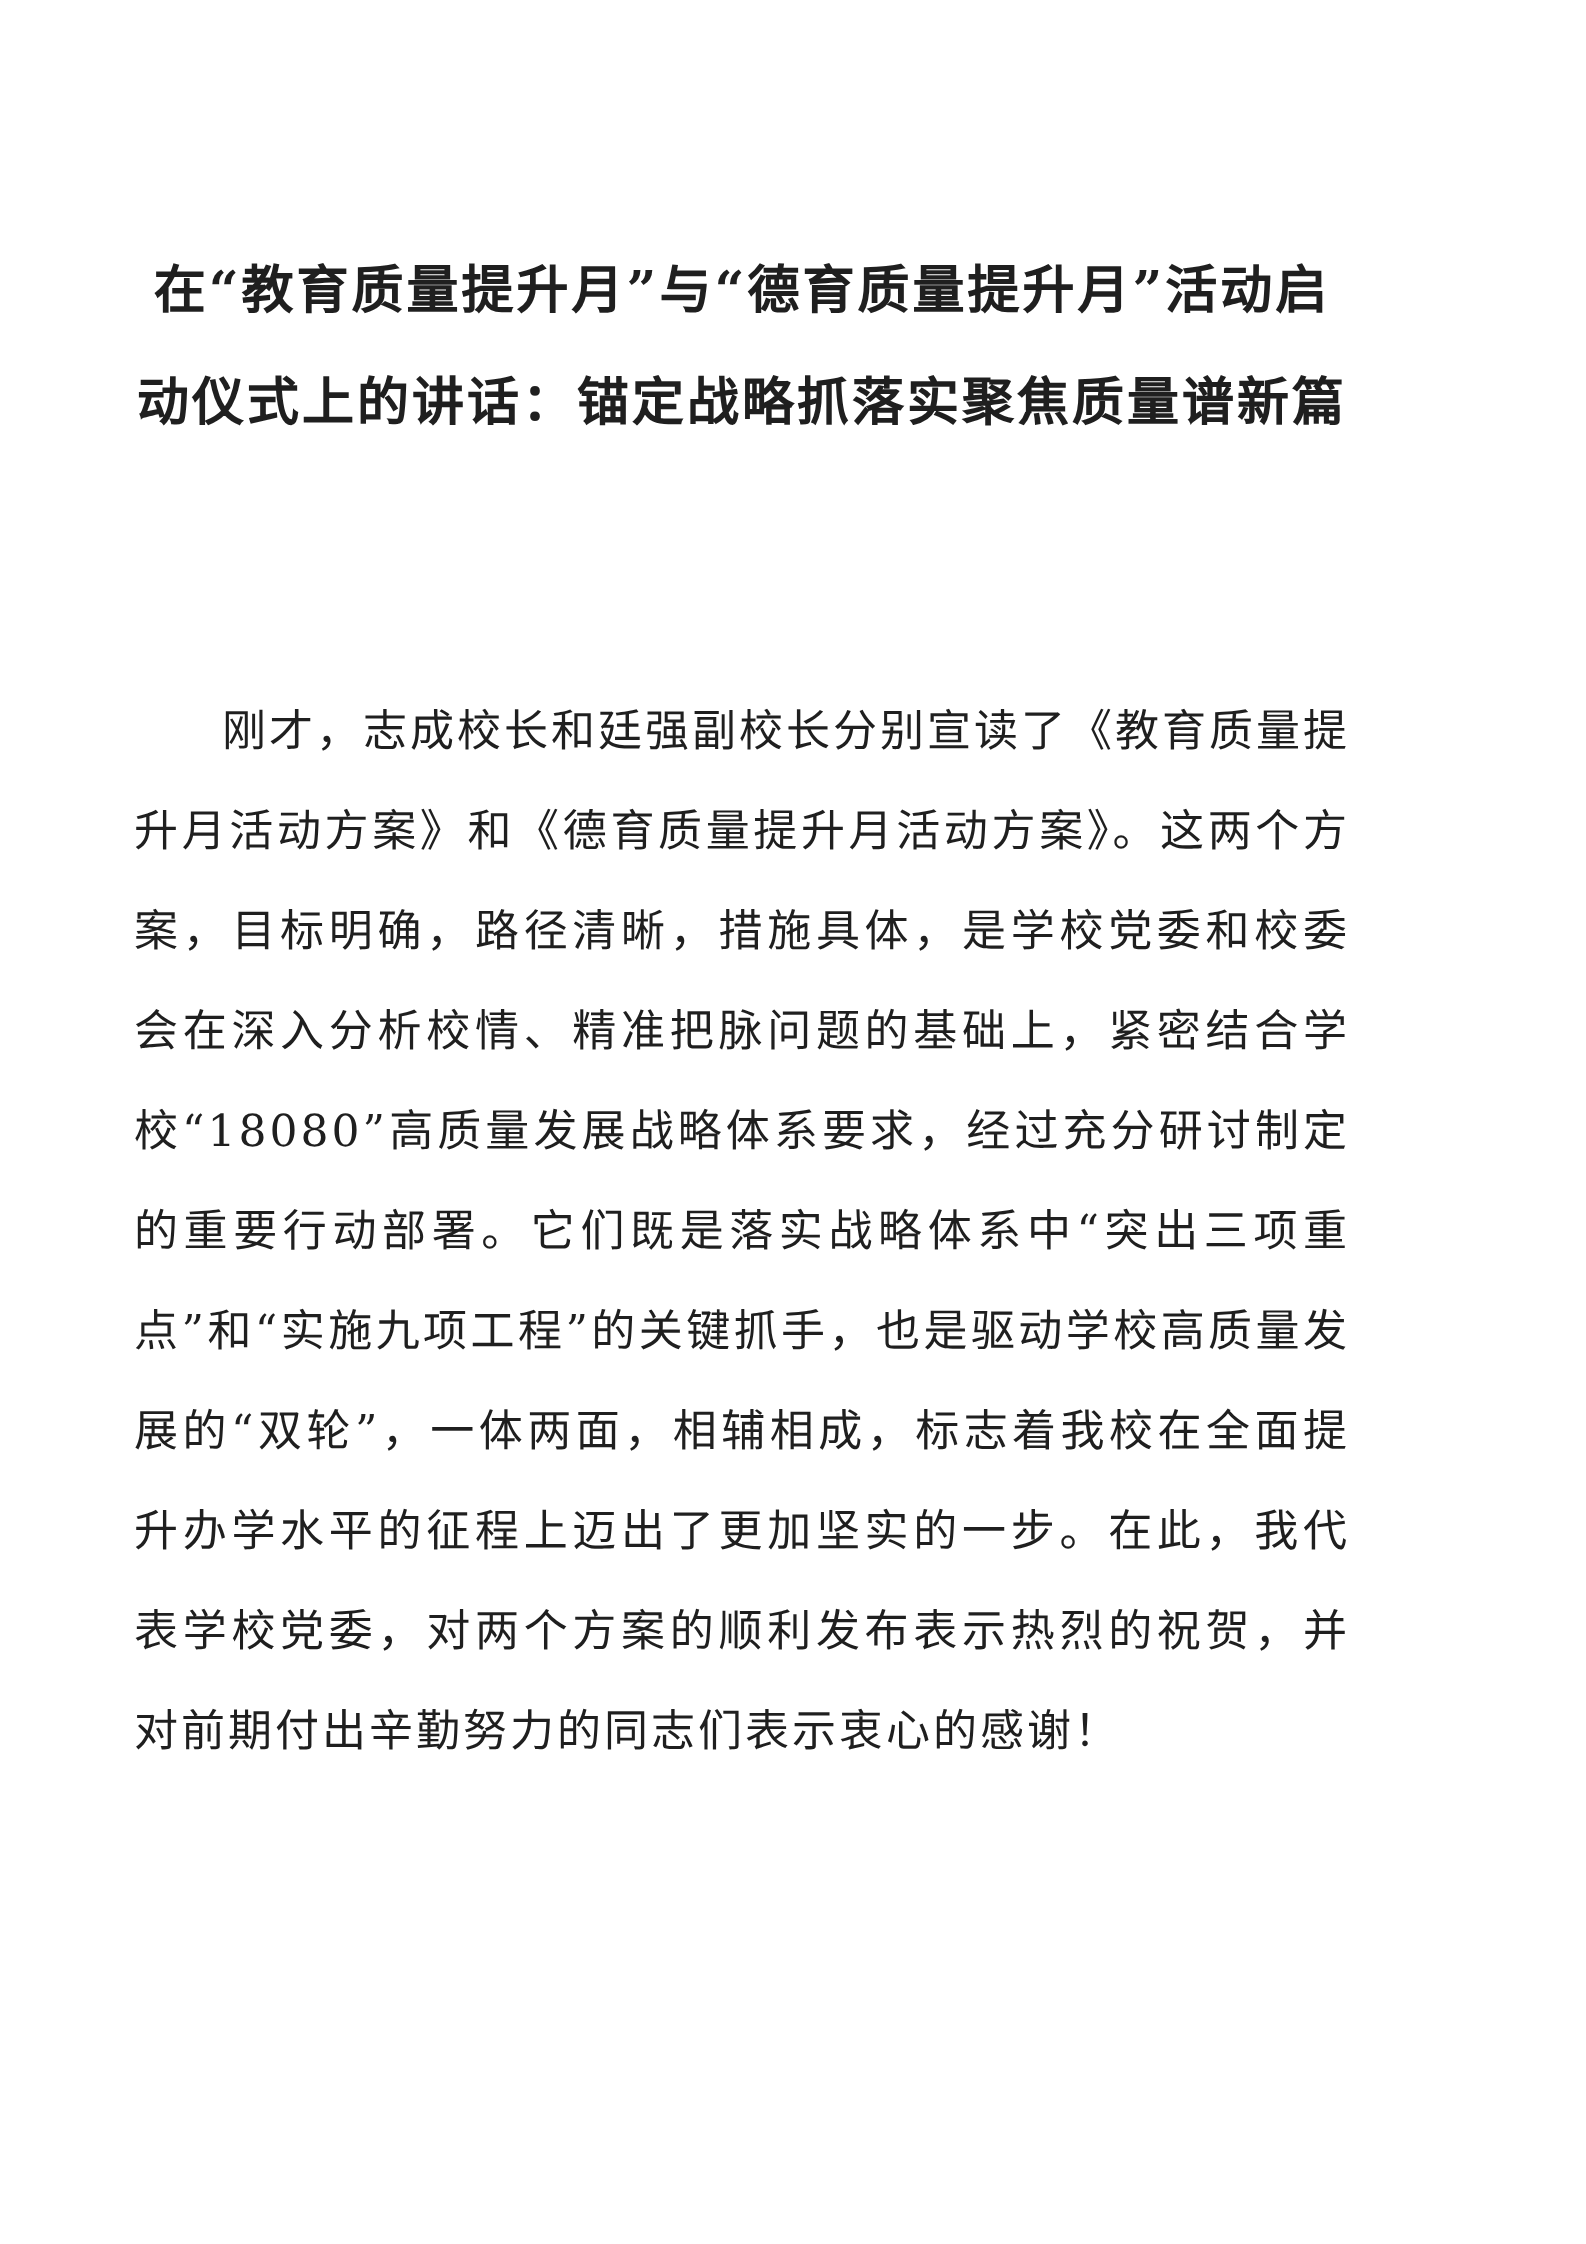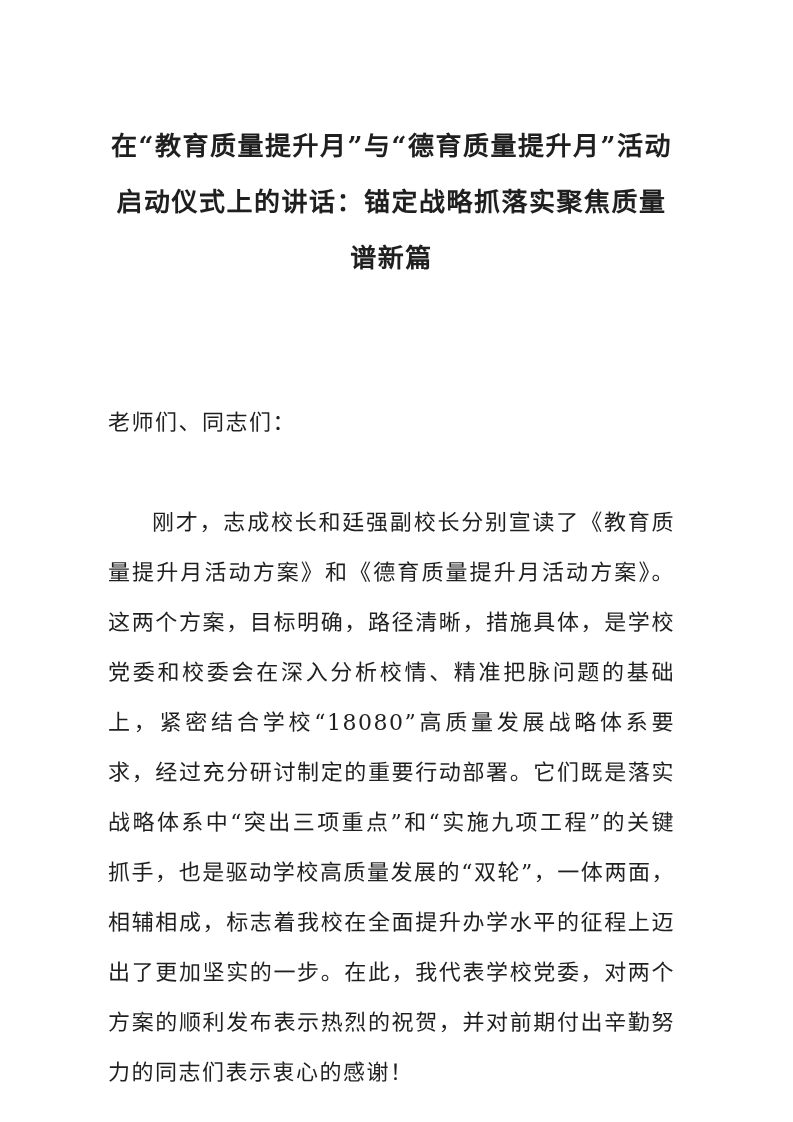--- a/index.html
+++ b/index.html
@@ -7,21 +7,21 @@
     padding: 0;
     background: #ffffff;
   }
   .page {
     position: relative;
     width: 793px;
     height: 1122px;
     margin: 0 auto;
     background: #ffffff;
     box-sizing: border-box;
-    padding: 118px 118px 0 108px;
+    padding: 118px 118px 0 67px;
     overflow: hidden;
     font-family: "DejaVu Serif", "Liberation Serif", serif;
     color: #1f1f1f;
   }
   .doc-title {
     margin: 0 0 112px 0;
     font-size: 26px;
     font-weight: 700;
     line-height: 56px;
     letter-spacing: 1.5px;
@@ -44,18 +44,17 @@
     margin-top: 50px !important;
   }
 </style>
 </head>
 <body>
 
 <div class="page">
   <h1 class="doc-title">在“教育质量提升月”与“德育质量提升月”活动启动仪式上的讲话：锚定战略抓落实聚焦质量谱新篇</h1>
 
   <div class="doc-body">
-    <p class="salutation">老师们、同志们：</p>
 
     <p class="para">刚才，志成校长和廷强副校长分别宣读了《教育质量提升月活动方案》和《德育质量提升月活动方案》。这两个方案，目标明确，路径清晰，措施具体，是学校党委和校委会在深入分析校情、精准把脉问题的基础上，紧密结合学校“18080”高质量发展战略体系要求，经过充分研讨制定的重要行动部署。它们既是落实战略体系中“突出三项重点”和“实施九项工程”的关键抓手，也是驱动学校高质量发展的“双轮”，一体两面，相辅相成，标志着我校在全面提升办学水平的征程上迈出了更加坚实的一步。在此，我代表学校党委，对两个方案的顺利发布表示热烈的祝贺，并对前期付出辛勤努力的同志们表示衷心的感谢！</p>
 
   </div>
 </div>
 
 </body></html>

